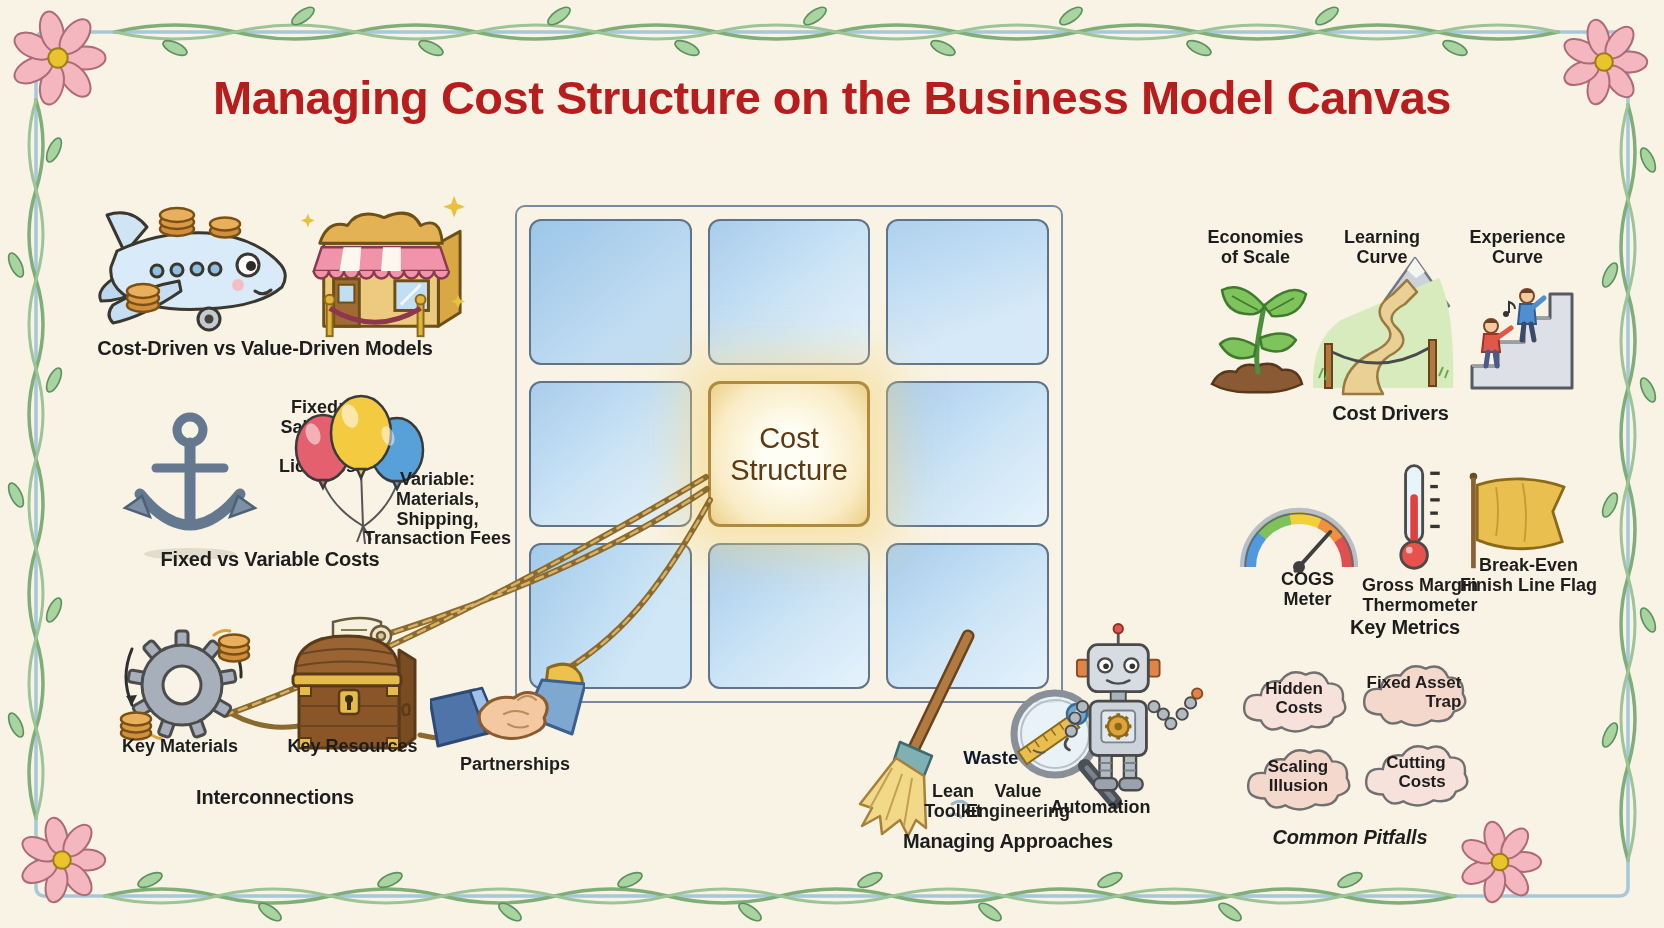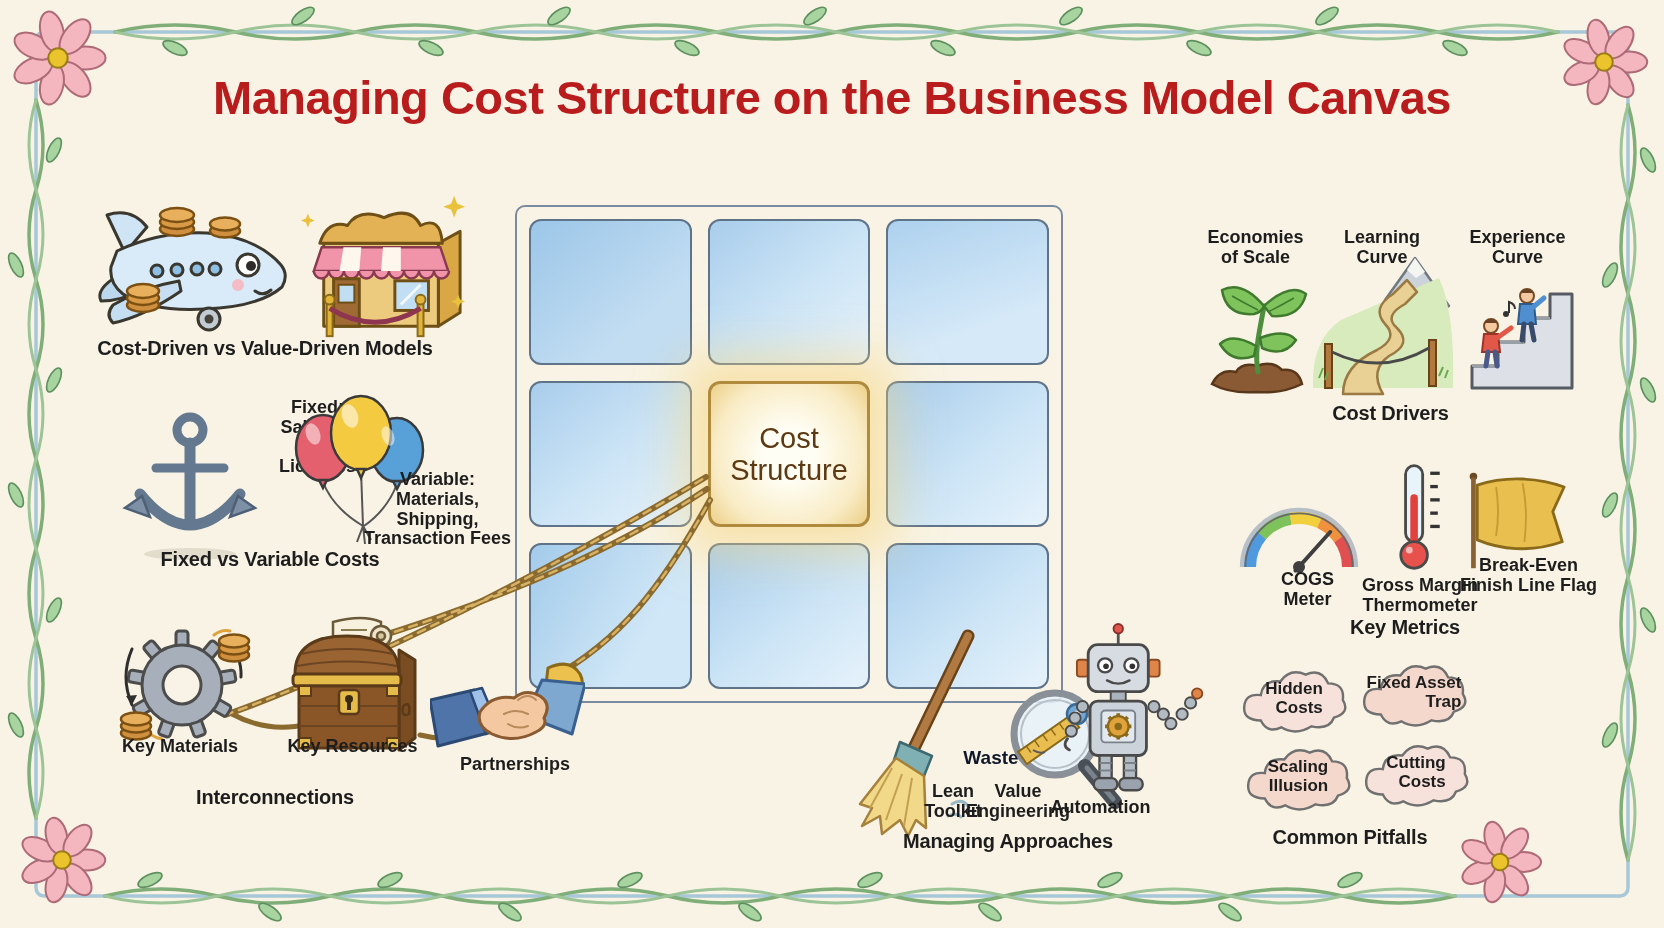--- a/index.html
+++ b/index.html
@@ -541,16 +541,16 @@
       <div class="cloud-label">Scaling
 Illusion</div>
     </div>
     <div class="cloud" style="left:132px;top:84px;">
       <svg viewBox="0 0 120 84">
           <path d="M26,64 Q8,64 9,50 Q10,36 26,38 Q28,22 46,24 Q56,10 72,17 Q88,10 95,26 Q112,26 110,43 Q118,56 101,61 Q96,74 78,70 Q62,80 47,71 Q33,78 26,64 Z" fill="#f6e2da" stroke="#707070" stroke-width="2.5"></path>
         </svg>
       <div class="cloud-label">Cutting
 Costs</div>
     </div>
-    <div class="abs sec-label" style="left:10px;top:178px;width:230px;">Common Pitfalls</div>
+    <div class="abs sec-label" style="left:10px;top:178px;width:230px;font-style:italic;">Common Pitfalls</div>
   </div>
 
 </div>
 
 </body></html>

